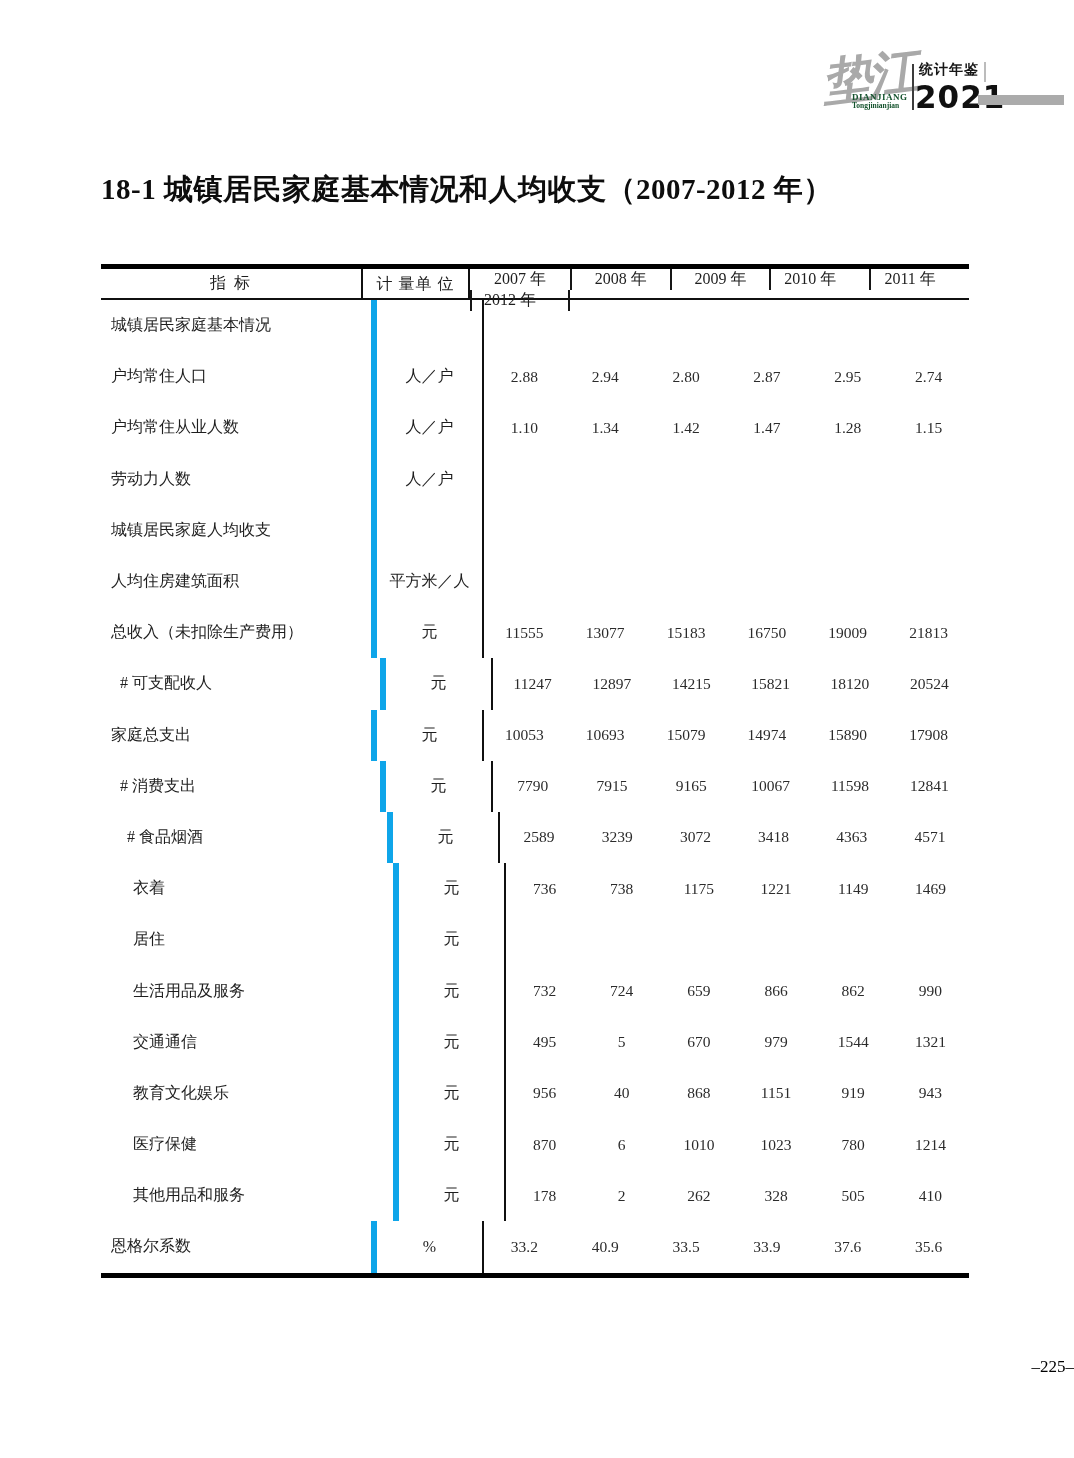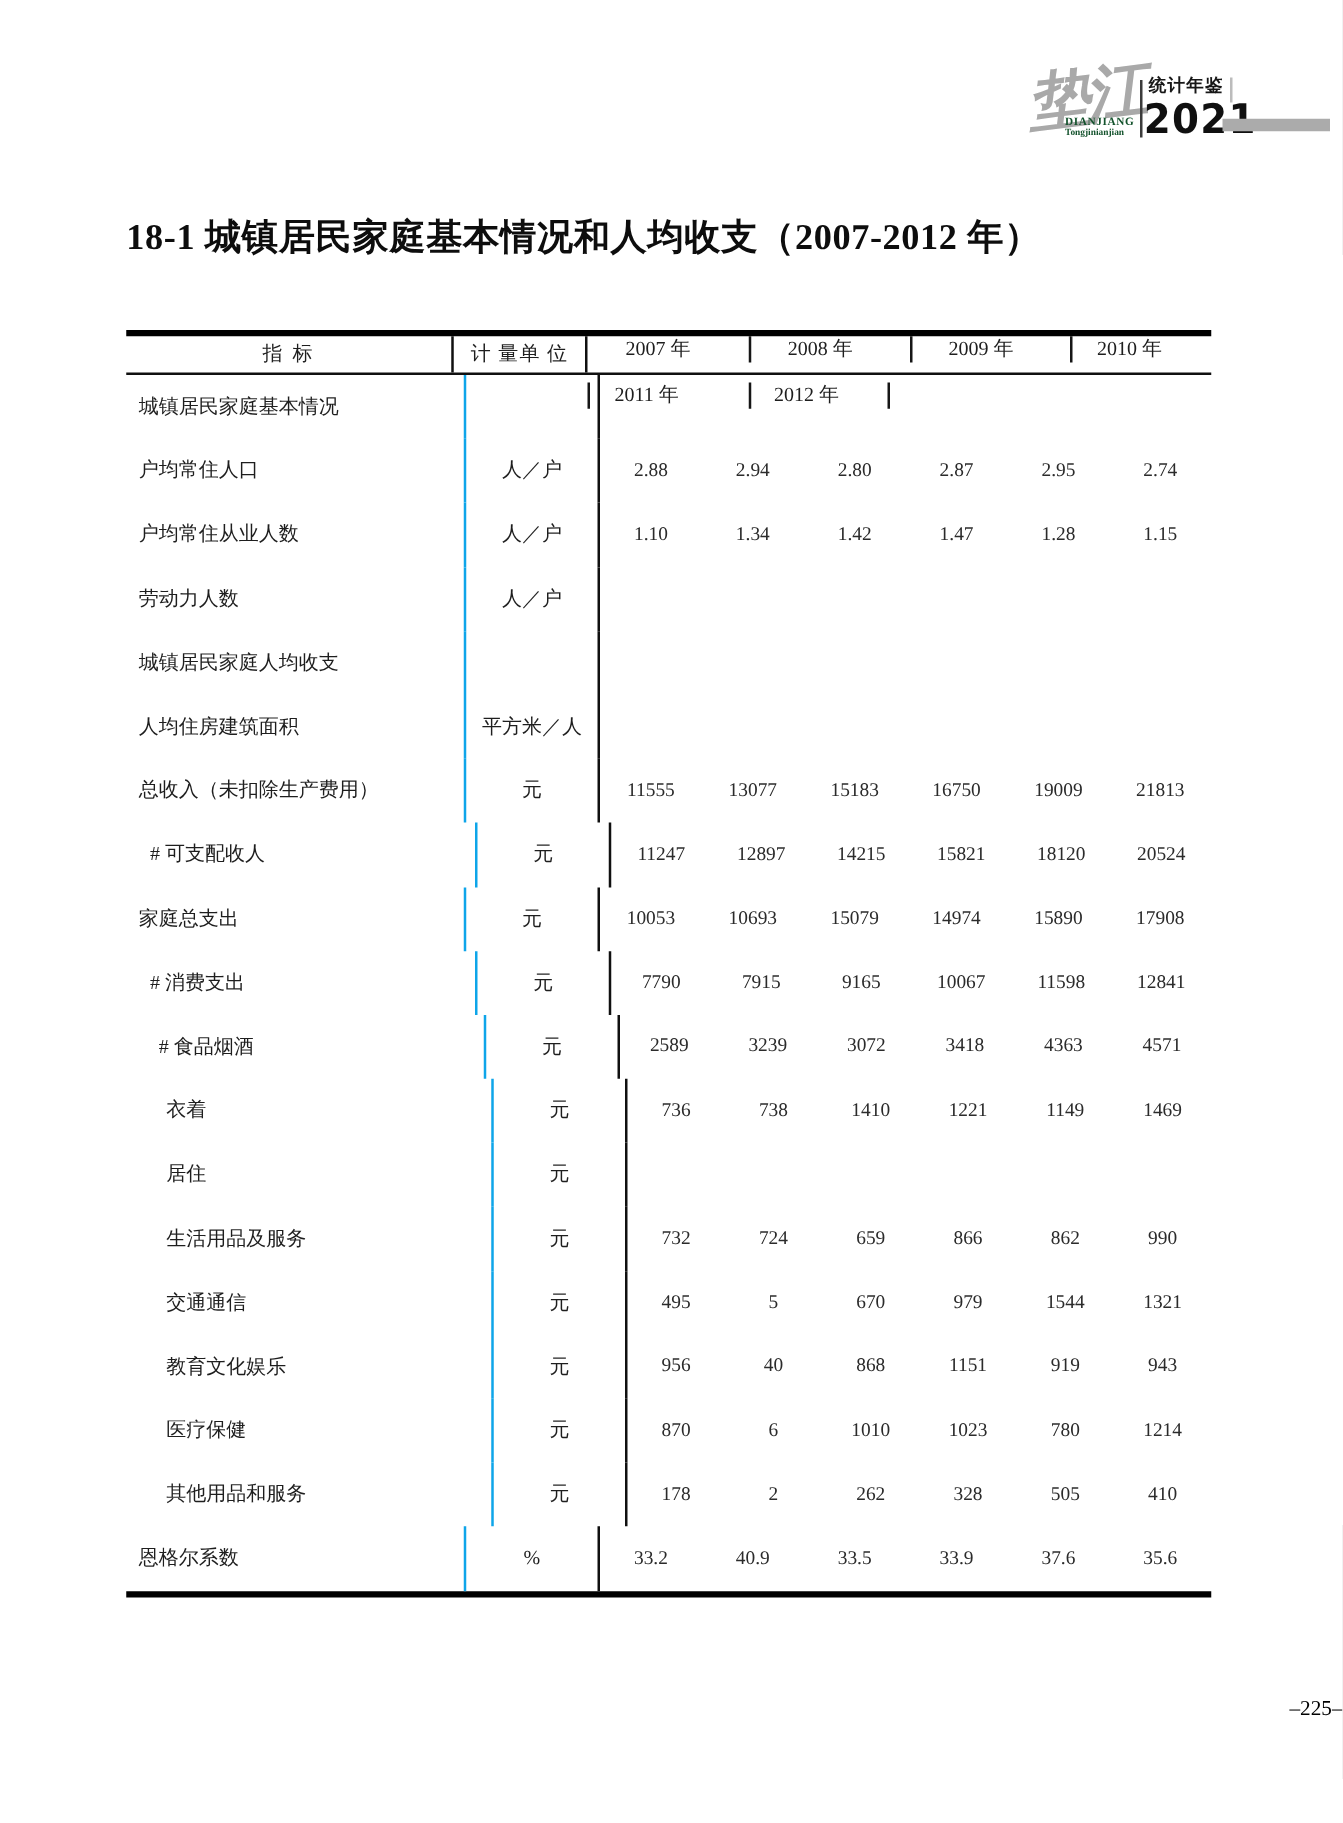--- a/index.html
+++ b/index.html
@@ -80,36 +80,36 @@
     width:105px; min-width:105px;
     border-right:2px solid #101010;
     display:flex; flex-direction:row; align-items:center; justify-content:center;
     line-height:1.35; letter-spacing:1px;
   }
   .h-years { flex:1; display:flex; flex-direction:column; }
   .h-years-group {
     height:37px; display:flex; align-items:center; justify-content:center;
     border-bottom:1.5px solid #161616; letter-spacing:2px;
   }
-  .h-year-row { display:grid; grid-template-columns:repeat(4,1fr); height:29px;gap:16px; }
+  .h-year-row { display:grid; grid-template-columns:repeat(5,1fr); height:29px; }
   .h-year {
     display:flex; align-items:center; justify-content:center;
     border-left:2px solid #161616; white-space:nowrap;
   }
   .h-year:first-child { border-left:none; }
   .h-year:last-child { border-right:2px solid #161616; }
   .h-year.shifted span { position:relative; left:-10px; }
 
   .tbody {}
   .trow {
     display:flex; height:51.2px; align-items:stretch;
   }
   .c-label {
     width:260px; min-width:260px;
-    border-right:2px solid #0ea5e9;
+    border-right:6px solid #0ea5e9;
     display:flex; align-items:center;
     white-space:nowrap;
   }
   .c-unit {
     width:105px; min-width:105px;
     border-right:2px solid #101010;
     display:flex; align-items:center; justify-content:center;
     white-space:nowrap;
   }
   .c-vals { flex:1; display:grid; grid-template-columns:repeat(6,1fr); }
@@ -310,21 +310,21 @@
             <div class="c-val">4363</div>
             <div class="c-val">4571</div>
           </div>
         </div>
         <div class="trow">
           <div class="c-label ind-3">衣着</div>
           <div class="c-unit">元</div>
           <div class="c-vals">
             <div class="c-val">736</div>
             <div class="c-val">738</div>
-            <div class="c-val">1410</div>
+            <div class="c-val">1175</div>
             <div class="c-val">1221</div>
             <div class="c-val">1149</div>
             <div class="c-val">1469</div>
           </div>
         </div>
         <div class="trow">
           <div class="c-label ind-3">居住</div>
           <div class="c-unit">元</div>
         </div>
         <div class="trow">

